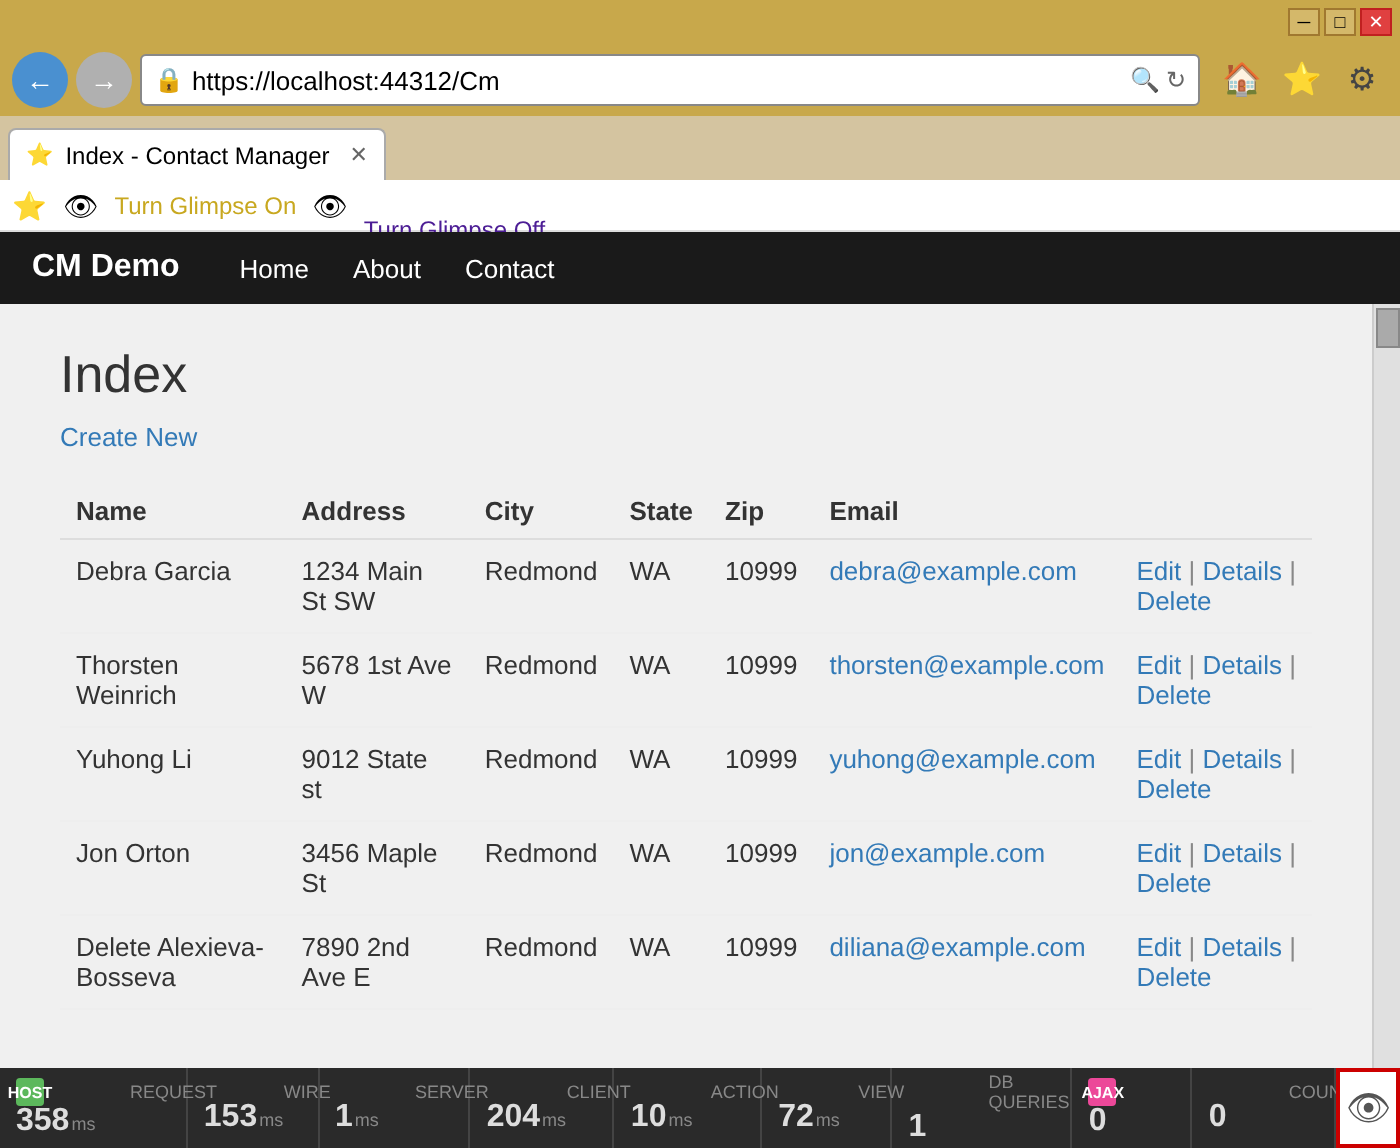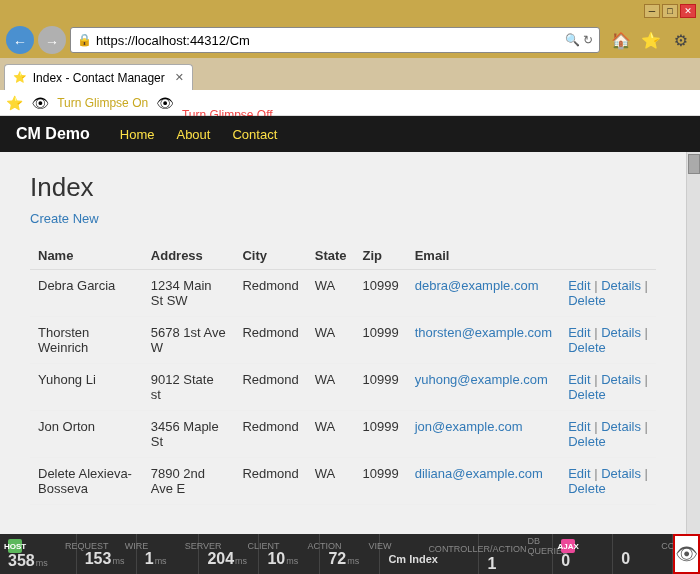--- a/index.html
+++ b/index.html
@@ -95,40 +95,40 @@
       border-bottom: 1px solid #ddd;
       height: 26px;
       display: flex;
       align-items: center;
       padding: 0 6px;
       gap: 8px;
       font-size: 12px;
     }
     .glimpse-icon { font-size: 14px; }
     .glimpse-on { color: #c8a820; font-size: 12px; cursor: pointer; }
-    .glimpse-off { color: #ef4444; font-size: 12px; cursor: pointer; margin-top: 24px; }
+    .glimpse-off { color: #4c1d95; font-size: 12px; cursor: pointer; margin-top: 24px; }
 
     
     .nav-bar {
       background: #1a1a1a;
       height: 36px;
       display: flex;
       align-items: center;
       padding: 0 16px;
       color: white;
     }
     .nav-brand {
       font-size: 16px;
       font-weight: bold;
       color: white;
       margin-right: 20px;
     }
     .nav-links { display: flex; gap: 2px; flex: 1; }
     .nav-link {
-      color: #fde047;
+      color: #ffffff;
       text-decoration: none;
       padding: 6px 10px;
       font-size: 13px;
       cursor: pointer;
     }
     .nav-user { margin-left: auto; color: #ccc; font-size: 13px; display: flex; align-items: center; gap: 10px; }
     .nav-logoff { color: #ccc; cursor: pointer; font-size: 13px; }
     .scrollbar-right {
       width: 14px;
       background: #e0e0e0;
@@ -445,24 +445,20 @@
       </div>
     </div>
     <div class="glimpse-stat">
       <span class="glimpse-stat-label">View</span>
       <div class="glimpse-stat-row">
         <span class="glimpse-stat-value">72</span>
         <span class="glimpse-stat-unit">ms</span>
       </div>
     </div>
     <div class="glimpse-stat">
-      <span class="glimpse-stat-label">Controller/Action</span>
-      <span class="glimpse-stat-value" style="font-size:11px;">Cm Index</span>
-    </div>
-    <div class="glimpse-stat">
       <span class="glimpse-stat-label">DB Queries</span>
       <span class="glimpse-stat-value">1</span>
     </div>
     <div class="glimpse-stat">
       <div style="display:flex;align-items:center;gap:3px;">
         <span class="glimpse-badge badge-ajax">AJAX</span>
       </div>
       <span class="glimpse-stat-value">0</span>
     </div>
     <div class="glimpse-stat">

